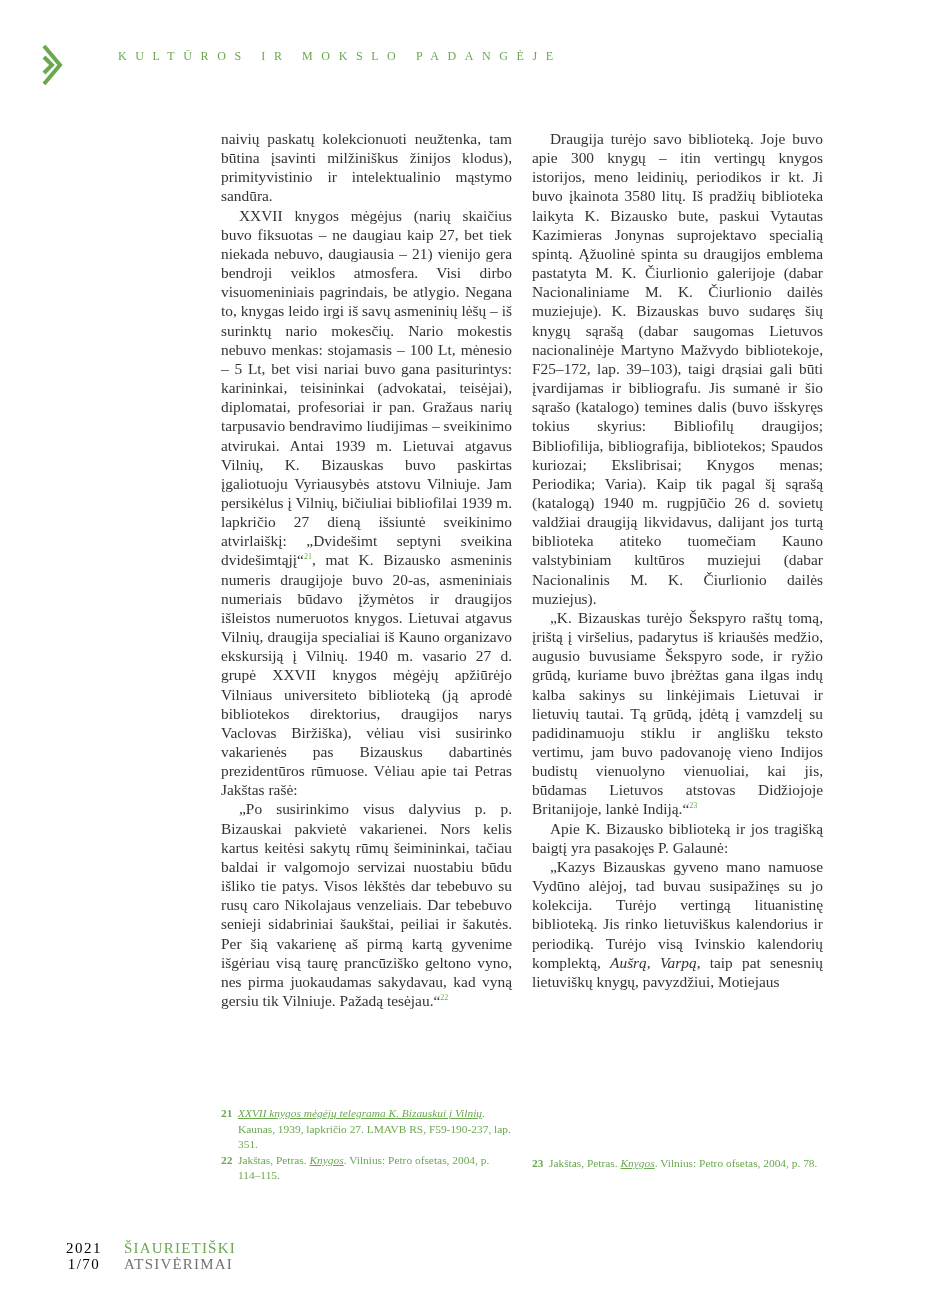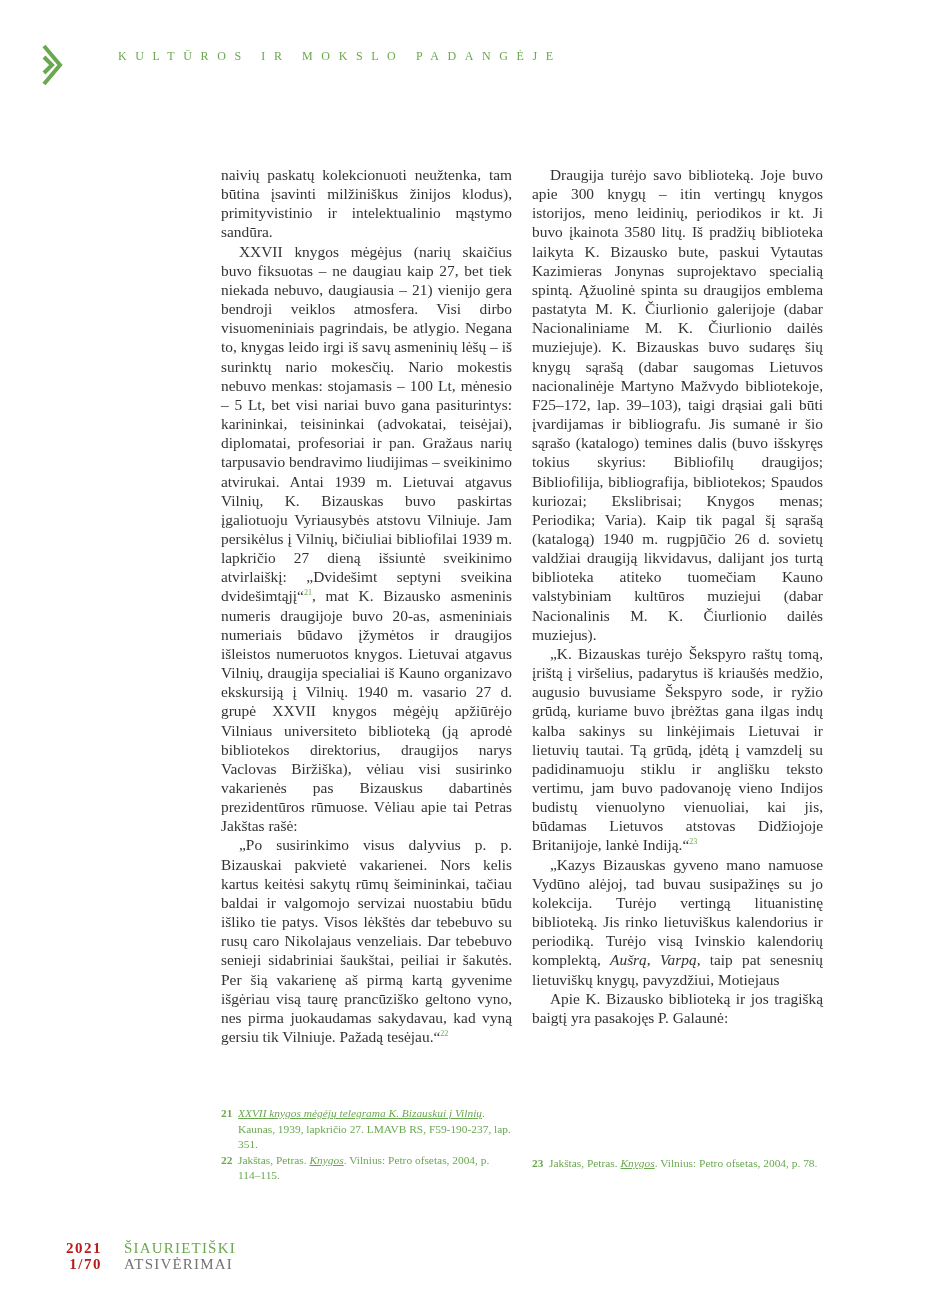--- a/index.html
+++ b/index.html
@@ -2,35 +2,35 @@
 <html><head>
 <meta charset="utf-8">
 <style>
   html, body { margin: 0; padding: 0; background: #ffffff; }
   body { width: 931px; height: 1316px; position: relative; overflow: hidden;
          font-family: "Liberation Serif", "DejaVu Serif", serif; color: #333333; }
   .logo { position: absolute; left: 41px; top: 44px; width: 26px; height: 42px; }
   .running-head { position: absolute; left: 118px; top: 49px; font-size: 12px;
         letter-spacing: 8.6px; color: #6aa84f; font-family: "Liberation Serif", serif; white-space: nowrap; }
   .col { position: absolute; top: 129px; width: 291px; font-size: 15.4px; line-height: 19.15px;
-         text-align: justify; hyphens: manual; margin-top: 36px; }
+         text-align: justify; hyphens: manual; }
   .col-left { left: 221px; }
   .col-right { left: 532px; }
   .col p { margin: 0; text-indent: 0; }
   .col p.ind { text-indent: 18px; }
   .fn-ref { font-size: 8px; color: #6aa84f; vertical-align: super; line-height: 0; }
   .footnotes { position: absolute; width: 291px; font-size: 11.4px; line-height: 15.6px; color: #6aa84f; }
   .fn-left { left: 221px; top: 1106px; }
   .fn-right { left: 532px; top: 1156px; }
   .fn { display: flex; margin: 0; }
   .fn-num { width: 17px; flex: none; font-weight: bold; }
   .fn-text { flex: 1; }
   .fn-text i { font-style: italic; text-decoration: underline; }
   .folio { position: absolute; left: 66px; top: 1240px; font-size: 15px; line-height: 16px; }
-  .folio .nums { display: inline-block; color: #b91c1c; font-weight: bold; letter-spacing: 1.5px; vertical-align: top; text-align: right; }
+  .folio .nums { display: inline-block; color: #000000; font-weight: normal; letter-spacing: 1.5px; vertical-align: top; text-align: center; }
   .folio .names { display: inline-block; vertical-align: top; margin-left: 22px; letter-spacing: 1.2px; }
   .folio .n1 { color: #6aa84f; }
   .folio .n2 { color: #737373; }
 </style>
 </head>
 <body>
 
 <svg class="logo" viewBox="0 0 26 42">
   <polyline points="3,2 19,21 3,40" fill="none" stroke="#6aa84f" stroke-width="4"></polyline>
   <polyline points="3,13 11,21 3,29" fill="none" stroke="#6aa84f" stroke-width="4"></polyline>
@@ -39,22 +39,22 @@
 
 <div class="col col-left">
   <p>naivių paskatų kolekcionuoti neužtenka, tam būtina įsavinti milžiniškus žinijos klodus), primityvistinio ir intelektualinio mąstymo sandūra.</p>
   <p class="ind"><span>XXVII knygos mėgėjus (narių skaičius buvo fiksuotas – ne daugiau kaip 27, bet tiek niekada nebuvo, daugiausia – 21) vienijo gera bendroji veiklos atmosfera. Visi dirbo visuomeniniais pagrindais, be atlygio. Negana to, knygas leido irgi iš savų asmeninių lėšų – iš surinktų nario mokesčių. Nario mokestis nebuvo menkas: stojamasis – 100 Lt, mėnesio – 5 Lt, bet visi nariai buvo gana pasiturintys: karininkai, teisininkai (advokatai, teisėjai), diplomatai, profesoriai ir pan. Gražaus narių tarpusavio bendravimo liudijimas – sveikinimo atvirukai. Antai 1939 m. Lietuvai atgavus Vilnių, K. Bizauskas buvo paskirtas įgaliotuoju Vyriausybės atstovu Vilniuje. Jam persikėlus į Vilnių, bičiuliai bibliofilai 1939 m. lapkričio 27 dieną išsiuntė sveikinimo atvirlaiškį: „Dvidešimt septyni sveikina dvidešimtąjį“</span><sup class="fn-ref">21</sup><span>, mat K. Bizausko asmeninis numeris draugijoje buvo 20-as, asmeniniais numeriais būdavo įžymėtos ir draugijos išleistos numeruotos knygos. Lietuvai atgavus Vilnių, draugija specialiai iš Kauno organizavo ekskursiją į Vilnių. 1940 m. vasario 27 d. grupė XXVII knygos mėgėjų apžiūrėjo Vilniaus universiteto biblioteką (ją aprodė bibliotekos direktorius, draugijos narys Vaclovas Biržiška), vėliau visi susirinko vakarienės pas Bizauskus dabartinės prezidentūros rūmuose. Vėliau apie tai Petras Jakštas rašė:</span></p>
   <p class="ind"><span>„Po susirinkimo visus dalyvius p. p. Bizauskai pakvietė vakarienei. Nors kelis kartus keitėsi sakytų rūmų šeimininkai, tačiau baldai ir valgomojo servizai nuostabiu būdu išliko tie patys. Visos lėkštės dar tebebuvo su rusų caro Nikolajaus venzeliais. Dar tebebuvo senieji sidabriniai šaukštai, peiliai ir šakutės. Per šią vakarienę aš pirmą kartą gyvenime išgėriau visą taurę prancūziško geltono vyno, nes pirma juokaudamas sakydavau, kad vyną gersiu tik Vilniuje. Pažadą tesėjau.“</span><sup class="fn-ref">22</sup></p>
 </div>
 
 <div class="col col-right">
   <p class="ind">Draugija turėjo savo biblioteką. Joje buvo apie 300 knygų – itin vertingų knygos istorijos, meno leidinių, periodikos ir kt. Ji buvo įkainota 3580 litų. Iš pradžių biblioteka laikyta K. Bizausko bute, paskui Vytautas Kazimieras Jonynas suprojektavo specialią spintą. Ąžuolinė spinta su draugijos emblema pastatyta M. K. Čiurlionio galerijoje (dabar Nacionaliniame M. K. Čiurlionio dailės muziejuje). K. Bizauskas buvo sudaręs šių knygų sąrašą (dabar saugomas Lietuvos nacionalinėje Martyno Mažvydo bibliotekoje, F25–172, lap. 39–103), taigi drąsiai gali būti įvardijamas ir bibliografu. Jis sumanė ir šio sąrašo (katalogo) temines dalis (buvo išskyręs tokius skyrius: Bibliofilų draugijos; Bibliofilija, bibliografija, bibliotekos; Spaudos kuriozai; Ekslibrisai; Knygos menas; Periodika; Varia). Kaip tik pagal šį sąrašą (katalogą) 1940 m. rugpjūčio 26 d. sovietų valdžiai draugiją likvidavus, dalijant jos turtą biblioteka atiteko tuomečiam Kauno valstybiniam kultūros muziejui (dabar Nacionalinis M. K. Čiurlionio dailės muziejus).</p>
   <p class="ind"><span>„K. Bizauskas turėjo Šekspyro raštų tomą, įrištą į viršelius, padarytus iš kriaušės medžio, augusio buvusiame Šekspyro sode, ir ryžio grūdą, kuriame buvo įbrėžtas gana ilgas indų kalba sakinys su linkėjimais Lietuvai ir lietuvių tautai. Tą grūdą, įdėtą į vamzdelį su padidinamuoju stiklu ir anglišku teksto vertimu, jam buvo padovanoję vieno Indijos budistų vienuolyno vienuoliai, kai jis, būdamas Lietuvos atstovas Didžiojoje Britanijoje, lankė Indiją.“</span><sup class="fn-ref">23</sup></p>
+  <p class="ind">Apie K. Bizausko biblioteką ir jos tragišką baigtį yra pasakojęs P. Galaunė:</p>
   <p class="ind"><span>„Kazys Bizauskas gyveno mano namuose Vydūno alėjoj, tad buvau susipažinęs su jo kolekcija. Turėjo vertingą lituanistinę biblioteką. Jis rinko lietuviškus kalendorius ir periodiką. Turėjo visą Ivinskio kalendorių komplektą,</span> <i>Aušrą</i><span>, </span><i>Varpą</i><span>, taip pat senesnių lietuviškų knygų, pavyzdžiui, Motiejaus</span></p>
-  <p class="ind">Apie K. Bizausko biblioteką ir jos tragišką baigtį yra pasakojęs P. Galaunė:</p>
 </div>
 
 <div class="footnotes fn-left">
   <div class="fn">
     <span class="fn-num">21</span>
     <span class="fn-text"><i>XXVII knygos mėgėjų telegrama K. Bizauskui į Vilnių</i><span>. Kaunas, 1939, lapkričio 27. LMAVB RS, F59-190-237, lap. 351.</span></span>
   </div>
   <div class="fn">
     <span class="fn-num">22</span>
     <span class="fn-text"><span>Jakštas, Petras. </span><i>Knygos</i><span>. Vilnius: Petro ofsetas, 2004, p. 114–115.</span></span>

